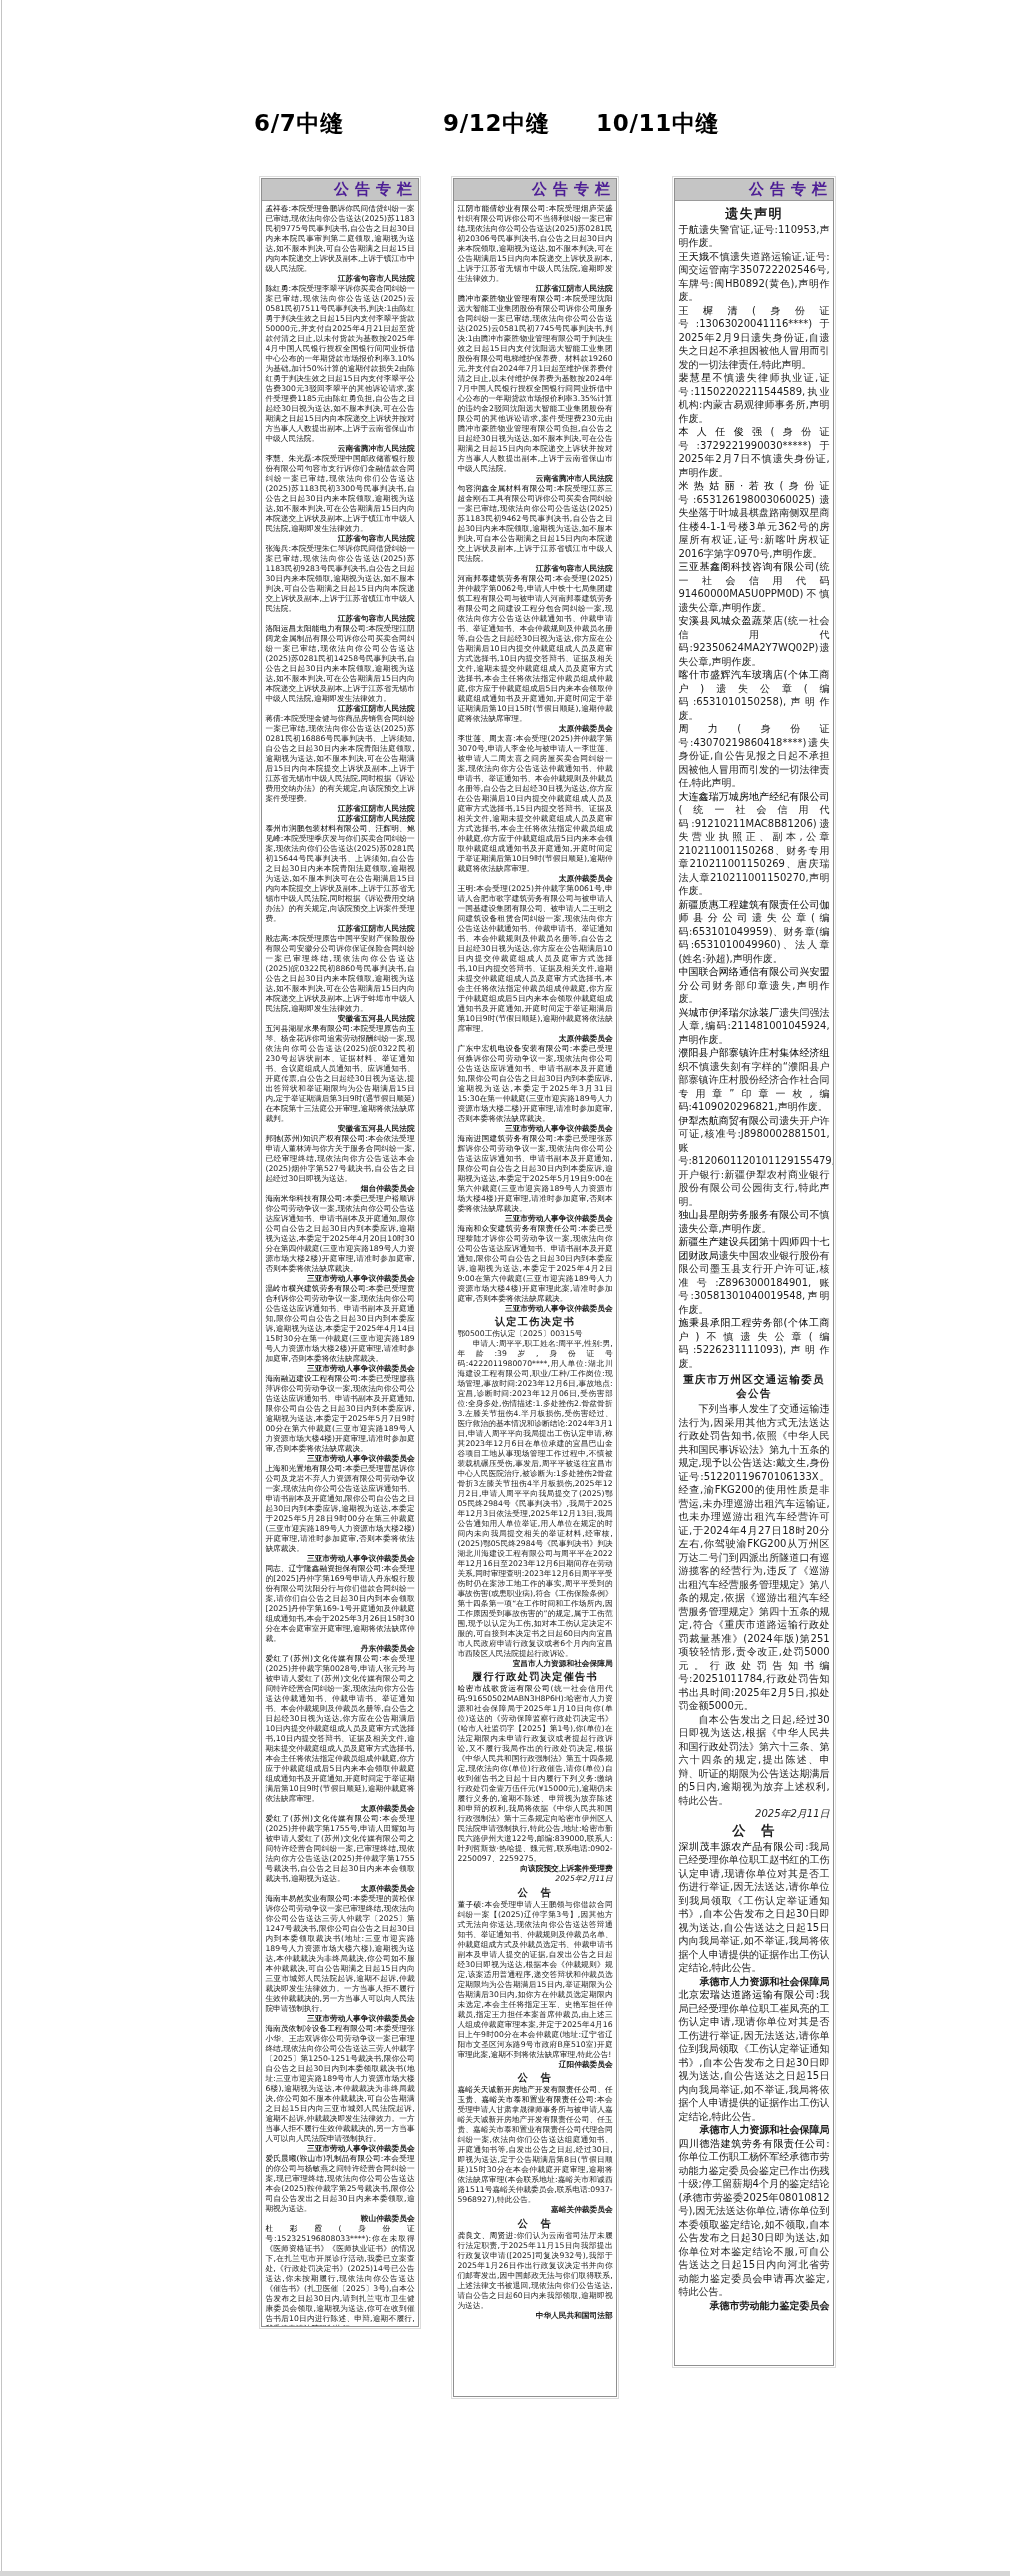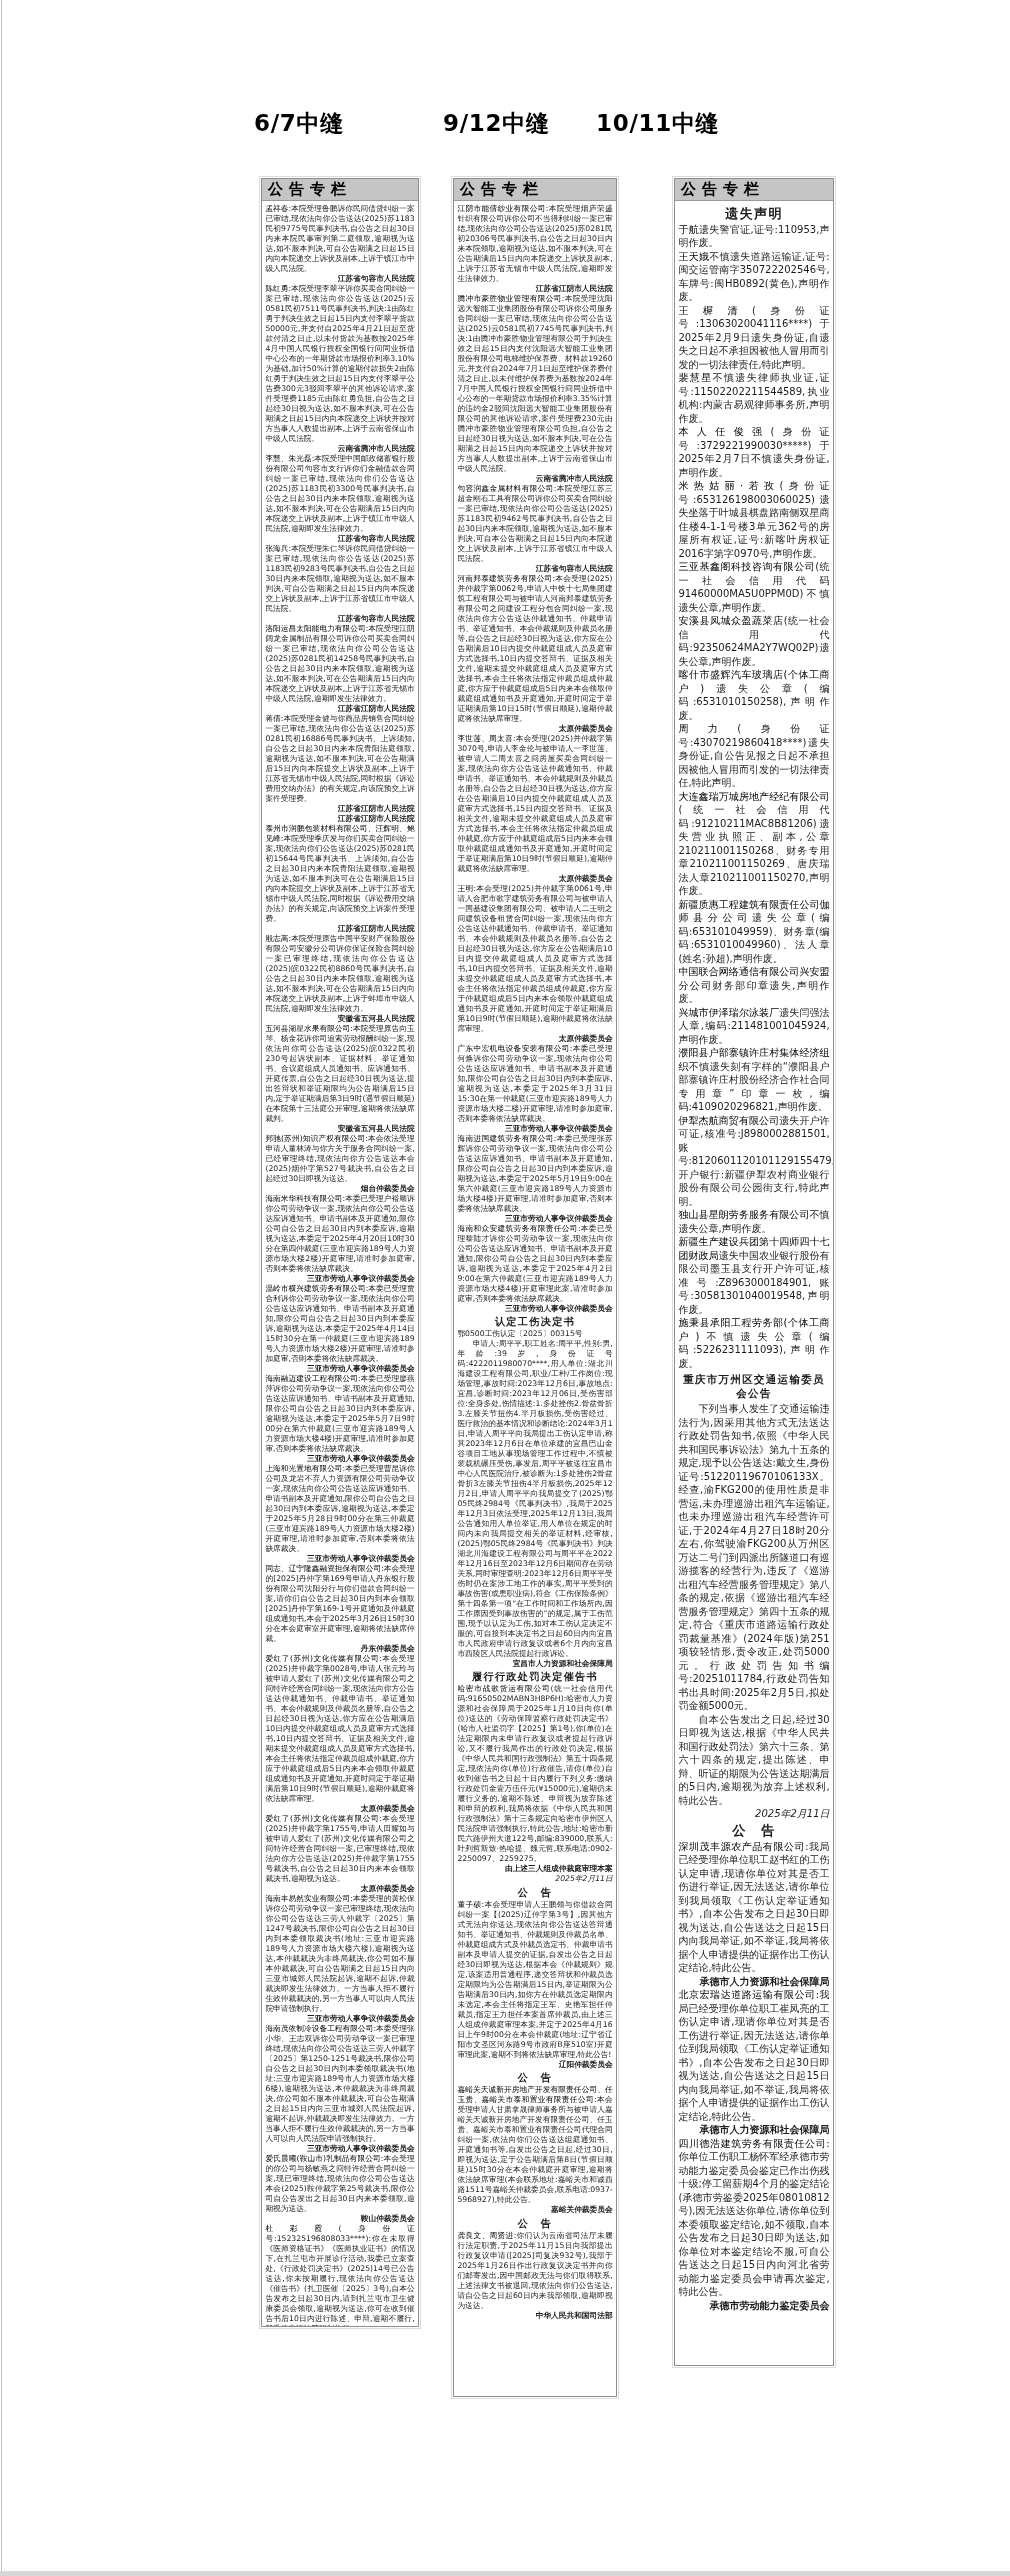--- a/index.html
+++ b/index.html
@@ -30,22 +30,22 @@
     overflow:hidden;
     box-sizing:border-box;
   }
   #col-0{left:261px;width:158px;height:2149px;}
   #col-1{left:453px;width:164px;height:2219px;}
   #col-2{left:674px;width:160px;height:2188px;}
   .panel-head{
     height:21px;line-height:21px;
     background:#c5c5c5;
     border-bottom:0.7px solid #9a9a9a;
-    text-align:left;font-weight:bold;
-    font-size:15px;letter-spacing:6px;color:#000000;
+    text-align:right;font-weight:bold;
+    font-size:15px;letter-spacing:6px;color:#4c1d95;
     font-family:"DejaVu Serif","Liberation Serif",serif;
     text-indent:6px;
   }
   .colbody{padding:2.7px 3.4px 4px 3.4px;text-align:justify;}
   #col-0 .colbody,#col-1 .colbody{font-size:7.7px;line-height:10px;}
   #col-2 .colbody{font-size:10px;line-height:13.5px;}
   .colbody p{margin:0;padding:0;}
   .notice .lead{font-weight:normal;color:#000;}
   .sign{font-weight:bold;text-align:right;}
   .heading{text-align:center;font-weight:bold;font-size:1.32em;letter-spacing:1.3px;margin:3.4px 0 2px 0 !important;}
@@ -130,21 +130,21 @@
       <p class="notice"><b class="lead">海南进国建筑劳务有限公司</b>:本委已受理张苏辉诉你公司劳动争议一案,现依法向你公司公告送达应诉通知书、申请书副本及开庭通知,限你公司自公告之日起30日内到本委应诉,逾期视为送达,本委定于2025年5月19日9:00在第六仲裁庭(三亚市迎宾路189号人力资源市场大楼4楼)开庭审理,请准时参加庭审,否则本委将依法缺席裁决。</p>
       <p class="sign">三亚市劳动人事争议仲裁委员会</p>
       <p class="notice"><b class="lead">海南和众安建筑劳务有限责任公司</b>:本委已受理黎陆才诉你公司劳动争议一案,现依法向你公司公告送达应诉通知书、申请书副本及开庭通知,限你公司自公告之日起30日内到本委应诉,逾期视为送达,本委定于2025年4月2日9:00在第六仲裁庭(三亚市迎宾路189号人力资源市场大楼4楼)开庭审理此案,请准时参加庭审,否则本委将依法缺席裁决。</p>
       <p class="sign">三亚市劳动人事争议仲裁委员会</p>
       <p class="heading">认定工伤决定书</p>
       <p class="subhead">鄂0500工伤认定〔2025〕00315号</p>
       <p class="pindent">申请人:周平平,职工姓名:周平平,性别:男,年龄:39岁,身份证号码:4222011980070****,用人单位:湖北川海建设工程有限公司,职业/工种/工作岗位:现场管理,事故时间:2023年12月6日,事故地点:宜昌,诊断时间:2023年12月06日,受伤害部位:全身多处,伤情描述:1.多处挫伤2.骨盆骨折3.左膝关节扭伤4.半月板损伤,受伤害经过、医疗救治的基本情况和诊断结论:2024年3月1日,申请人周平平向我局提出工伤认定申请,称其2023年12月6日在单位承建的宜昌巴山金谷项目工地从事现场管理工作过程中,不慎被装载机碾压受伤,事发后,周平平被送往宜昌市中心人民医院治疗,被诊断为:1多处挫伤2骨盆骨折3左膝关节扭伤4半月板损伤,2025年12月2日,申请人周平平向我局提交了(2025)鄂05民终2984号《民事判决书》,我局于2025年12月3日依法受理,2025年12月13日,我局公告通知用人单位举证,用人单位在规定的时间内未向我局提交相关的举证材料,经审核,(2025)鄂05民终2984号《民事判决书》判决湖北川海建设工程有限公司与周平平在2022年12月16日至2023年12月6日期间存在劳动关系,同时审理查明:2023年12月6日周平平受伤时仍在案涉工地工作的事实,周平平受到的事故伤害(或患职业病),符合《工伤保险条例》第十四条第一项“在工作时间和工作场所内,因工作原因受到事故伤害的”的规定,属于工伤范围,现予以认定为工伤,如对本工伤认定决定不服的,可自接到本决定书之日起60日内向宜昌市人民政府申请行政复议或者6个月内向宜昌市西陵区人民法院提起行政诉讼。</p>
       <p class="sign">宜昌市人力资源和社会保障局</p>
       <p class="heading">履行行政处罚决定催告书</p>
       <p class="notice"><b class="lead">哈密市战歌货运有限公司</b>(统一社会信用代码:91650502MABN3H8P6H):哈密市人力资源和社会保障局于2025年1月10日向你(单位)送达的《劳动保障监察行政处罚决定书》(哈市人社监罚字【2025】第1号),你(单位)在法定期限内未申请行政复议或者提起行政诉讼,又不履行我局作出的行政处罚决定,根据《中华人民共和国行政强制法》第五十四条规定,现依法向你(单位)行政催告,请你(单位)自收到催告书之日起十日内履行下列义务:缴纳行政处罚金壹万伍仟元(¥15000元),逾期仍未履行义务的,逾期不陈述、申辩视为放弃陈述和申辩的权利,我局将依据《中华人民共和国行政强制法》第十三条规定向哈密市伊州区人民法院申请强制执行,特此公告,地址:哈密市新民六路伊州大道122号,邮编:839000,联系人:叶列哲斯致·热哈提、魏元哲,联系电话:0902-2250097、2259275。</p>
-      <p class="sign">由上述三人组成仲裁庭审理本案</p>
+      <p class="sign">向该院预交上诉案件受理费</p>
       <p class="date">2025年2月11日</p>
       <p class="heading">公　告</p>
       <p class="notice"><b class="lead">董子硕</b>:本会受理申请人王鹏领与你借款合同纠纷一案【(2025)辽仲字第3号】,因其他方式无法向你送达,现依法向你公告送达答辩通知书、举证通知书、仲裁规则及仲裁员名单、仲裁庭组成方式及仲裁员选定书、仲裁申请书副本及申请人提交的证据,自发出公告之日起经30日即视为送达,根据本会《仲裁规则》规定,该案适用普通程序,递交答辩状和仲裁员选定期限均为公告期满后15日内,举证期限为公告期满后30日内,如你方在仲裁员选定期限内未选定,本会主任将指定王军、史艳军担任仲裁员,指定王力担任本案首席仲裁员,由上述三人组成仲裁庭审理本案,并定于2025年4月16日上午9时00分在本会仲裁庭(地址:辽宁省辽阳市文圣区河东路9号市政府B座510室)开庭审理此案,逾期不到将依法缺席审理,特此公告!</p>
       <p class="sign">辽阳仲裁委员会</p>
       <p class="heading">公　告</p>
       <p class="notice"><b class="lead">嘉峪关天诚新开房地产开发有限责任公司、任玉贵、嘉峪关市泰和置业有限责任公司</b>:本会受理申请人甘肃拿晟律师事务所与被申请人嘉峪关天诚新开房地产开发有限责任公司、任玉贵、嘉峪关市泰和置业有限责任公司代理合同纠纷一案,依法向你们公告送达组庭通知书、开庭通知书等,自发出公告之日起,经过30日,即视为送达,定于公告期满后第8日(节假日顺延)15时30分在本会仲裁庭开庭审理,逾期将依法缺席审理(本会联系地址:嘉峪关市和诚西路1511号嘉峪关仲裁委员会,联系电话:0937-5968927),特此公告。</p>
       <p class="sign">嘉峪关仲裁委员会</p>
       <p class="heading">公　告</p>
       <p class="notice"><b class="lead">龚良文、周贤进</b>:你们认为云南省司法厅未履行法定职责,于2025年11月15日向我部提出行政复议申请([2025]司复决932号),我部于2025年1月26日作出行政复议决定书并向你们邮寄发出,因中国邮政无法与你们取得联系,上述法律文书被退回,现依法向你们公告送达,请自公告之日起60日内来我部领取,逾期即视为送达。</p>
       <p class="sign">中华人民共和国司法部</p>

